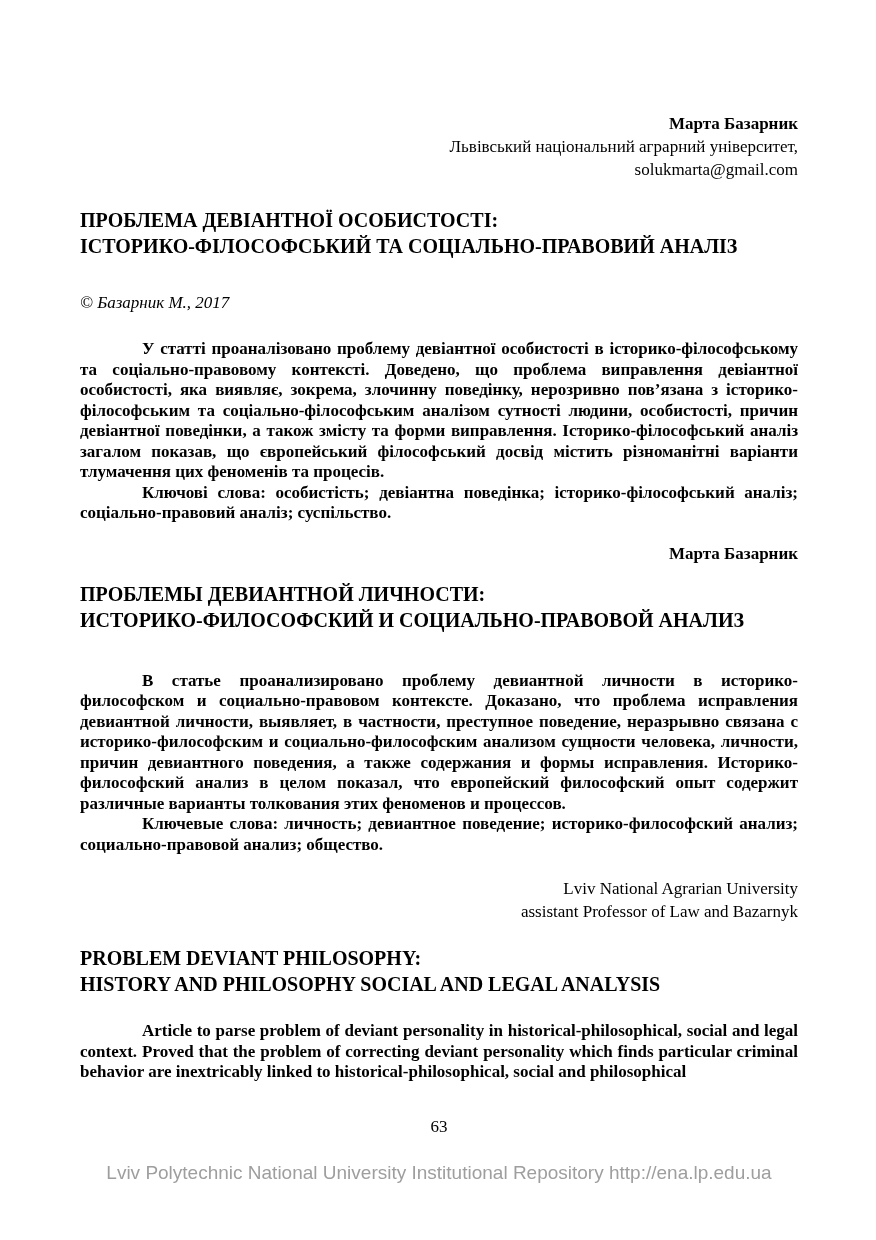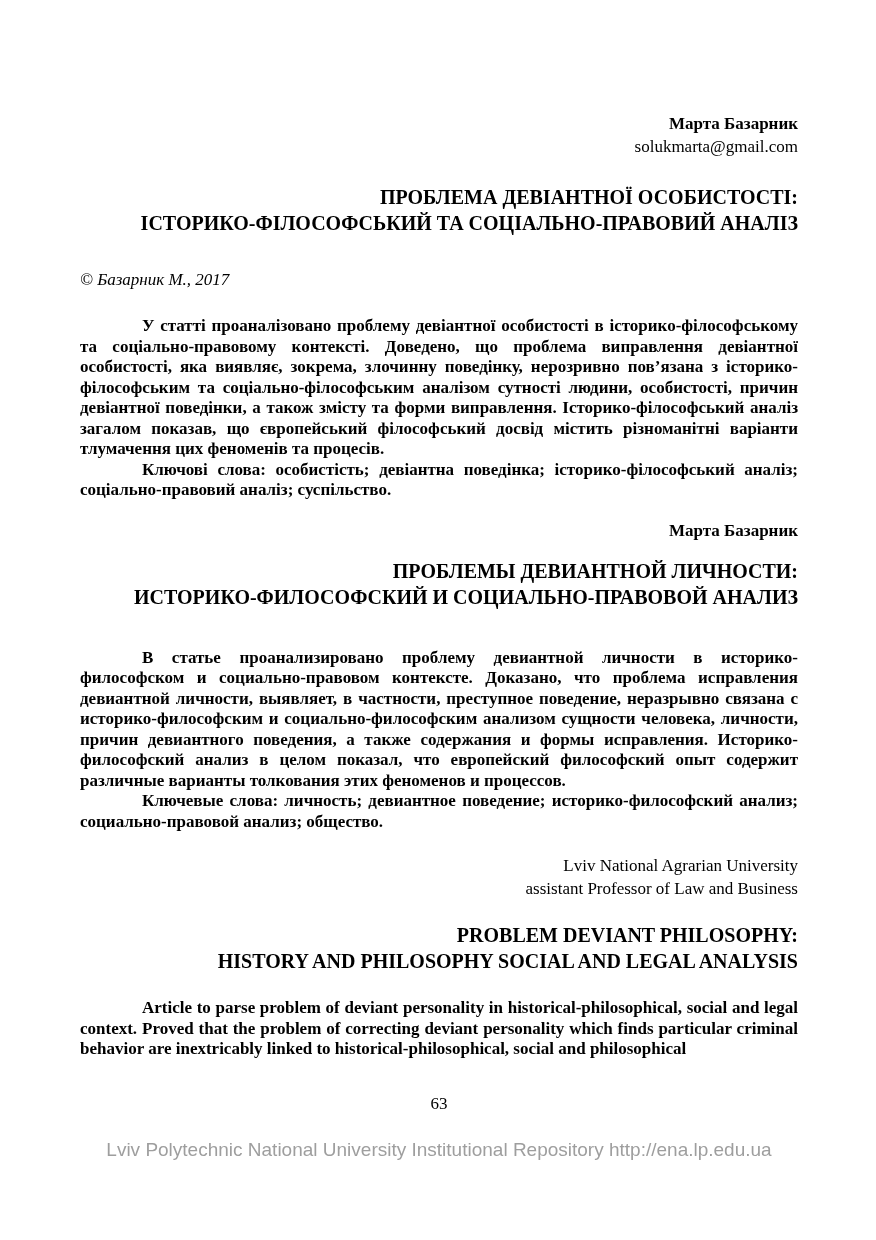--- a/index.html
+++ b/index.html
@@ -20,21 +20,21 @@
     position: relative;
   }
   .right-block { text-align: right; }
   .author-line {
     font-size: 17px;
     line-height: 23px;
   }
   .bold { font-weight: bold; }
   .paper-title {
     margin-top: 26px;
-    text-align: right;
+    text-align: left;
     font-weight: bold;
     font-size: 20px;
     line-height: 26px;
   }
   .copyright {
     margin-top: 34px;
     font-style: italic;
     font-size: 17px;
     line-height: 20px;
   }
@@ -67,20 +67,21 @@
     color: #9e9e9e;
   }
 </style>
 </head>
 <body>
 
 <div class="page">
 
   <div class="right-block">
     <div class="author-line bold">Марта Базарник</div>
+    <div class="author-line">Львівський національний аграрний університет,</div>
     <div class="author-line">solukmarta@gmail.com</div>
   </div>
 
   <div class="paper-title">
     <div>ПРОБЛЕМА ДЕВІАНТНОЇ ОСОБИСТОСТІ:</div>
     <div>ІСТОРИКО-ФІЛОСОФСЬКИЙ ТА СОЦІАЛЬНО-ПРАВОВИЙ АНАЛІЗ</div>
   </div>
 
   <div class="copyright">© Базарник М., 2017</div>
 
@@ -98,21 +99,21 @@
     <div>ИСТОРИКО-ФИЛОСОФСКИЙ И СОЦИАЛЬНО-ПРАВОВОЙ АНАЛИЗ</div>
   </div>
 
   <div class="abstract abstract-ru">
     <p>В статье проанализировано проблему девиантной личности в историко-философском и социально-правовом контексте. Доказано, что проблема исправления девиантной личности, выявляет, в частности, преступное поведение, неразрывно связана с историко-философским и социально-философским анализом сущности человека, личности, причин девиантного поведения, а также содержания и формы исправления. Историко-философский анализ в целом показал, что европейский философский опыт содержит различные варианты толкования этих феноменов и процессов.</p>
     <p>Ключевые слова: личность; девиантное поведение; историко-философский анализ; социально-правовой анализ; общество.</p>
   </div>
 
   <div class="right-block author-en">
     <div class="author-line">Lviv National Agrarian University</div>
-    <div class="author-line">assistant Professor of Law and Business</div>
+    <div class="author-line">assistant Professor of Law and Bazarnyk</div>
   </div>
 
   <div class="paper-title title-en">
     <div>PROBLEM DEVIANT PHILOSOPHY:</div>
     <div>HISTORY AND PHILOSOPHY SOCIAL AND LEGAL ANALYSIS</div>
   </div>
 
   <div class="abstract abstract-en">
     <p>Article to parse problem of deviant personality in historical-philosophical, social and legal context. Proved that the problem of correcting deviant personality which finds particular criminal behavior are inextricably linked to historical-philosophical, social and philosophical</p>
   </div>

